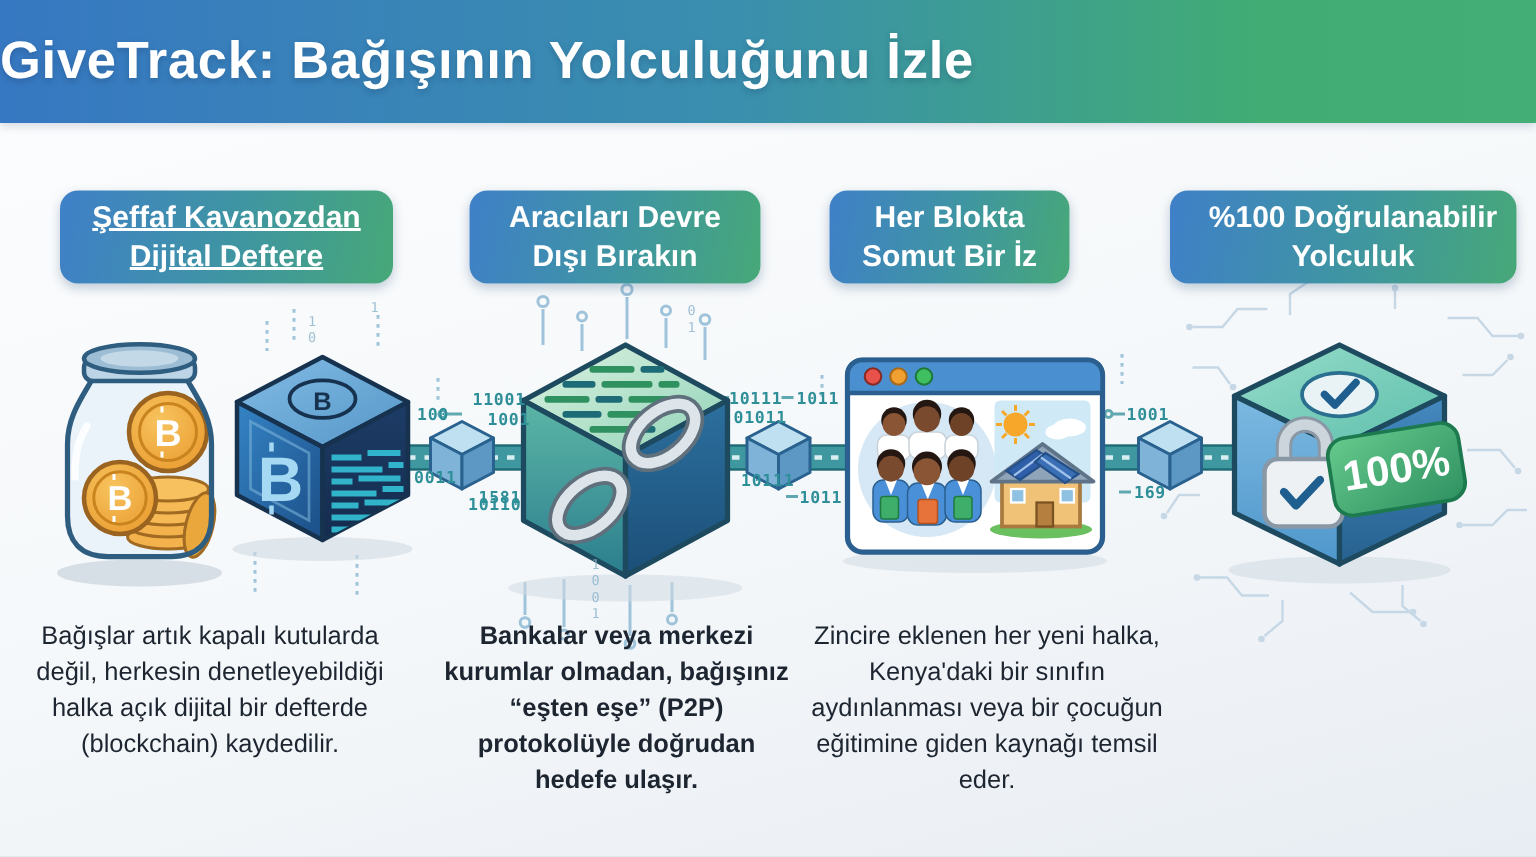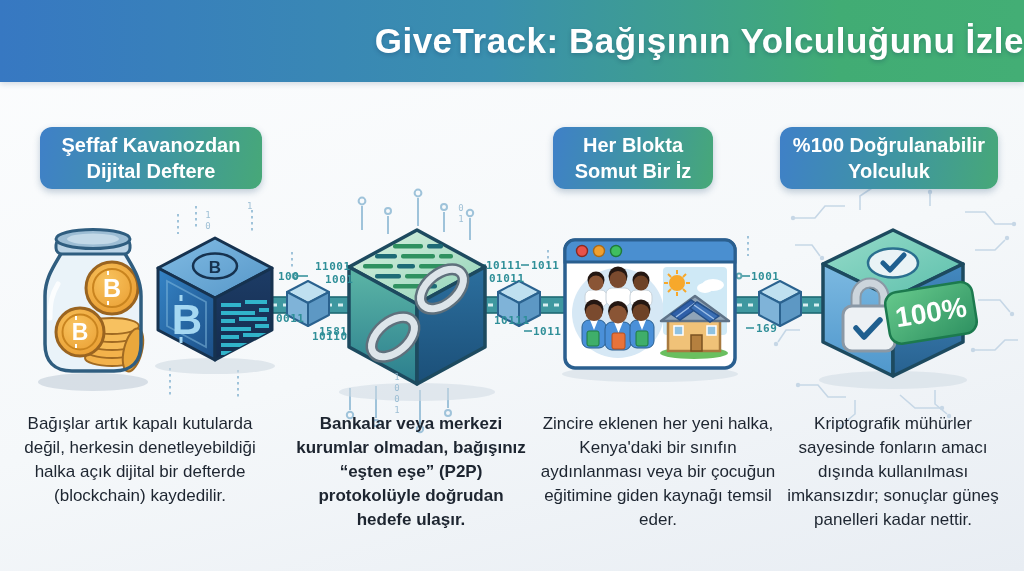--- a/index.html
+++ b/index.html
@@ -4,21 +4,21 @@
 <style>
   html,body{margin:0;padding:0;background:#dfe5ea;}
   .stage{
     position:relative;width:1024px;height:571px;overflow:hidden;margin:0 auto;
     background:linear-gradient(165deg,#fcfdfe 0%,#f5f8fa 55%,#e8edf3 100%);
     font-family:"Liberation Sans",sans-serif;
   }
   .banner{
     position:absolute;left:0;top:0;width:1024px;height:82px;
     background:linear-gradient(90deg,#3778c2 0%,#3a8fae 48%,#41ac74 82%,#43ae75 100%);
-    display:flex;align-items:center;justify-content:flex-end;
+    display:flex;align-items:center;justify-content:flex-start;
     box-shadow:0 2px 6px rgba(30,60,100,.18);
   }
   .banner h1{
     margin:0;color:#ffffff;font-size:35px;font-weight:700;letter-spacing:.5px;
     text-shadow:0 2px 4px rgba(20,50,90,.28);
   }
   .badge{
     position:absolute;top:127px;height:62px;border-radius:12px;
     background:linear-gradient(100deg,#3f80c8 0%,#3f96a0 55%,#47a878 100%);
     color:#fff;font-weight:700;font-size:20px;line-height:26px;text-align:center;
@@ -404,37 +404,40 @@
         <rect x="887" y="287" width="88" height="52" rx="12" fill="url(#badgeGreen)" stroke="#1c7a4e" stroke-width="2.5"></rect>
         <text x="931" y="322" text-anchor="middle" font-family="Liberation Sans,sans-serif" font-size="28" font-weight="bold" fill="#ffffff">100%</text>
       </g>
     </g>
   </svg>
 
   <header class="banner">
     <h1>GiveTrack: Bağışının Yolculuğunu İzle</h1>
   </header>
 
-  <div class="badge" style="left:40px;width:222px;">
+  <div class="badge" style="left:40px;width:222px;text-decoration:underline;">
     <span>Şeffaf Kavanozdan</span>
     <span>Dijital Deftere</span>
+  </div>
+  <div class="badge" style="left:313px;width:194px;">
+    <span>Aracıları Devre</span>
+    <span>Dışı Bırakın</span>
   </div>
   <div class="badge" style="left:553px;width:160px;">
     <span>Her Blokta</span>
     <span>Somut Bir İz</span>
   </div>
-  <div class="badge" style="left:780px;width:218px;">
+  <div class="badge" style="left:780px;width:218px;padding-left:13px;">
     <span>%100 Doğrulanabilir</span>
     <span>Yolculuk</span>
   </div>
 
   <p class="body-text" style="left:20px;width:240px;">Bağışlar artık kapalı kutularda değil, herkesin denetleyebildiği halka açık dijital bir defterde (blockchain) kaydedilir.</p>
   <p class="body-text" style="left:292px;width:238px;font-weight:bold;">Bankalar veya merkezi kurumlar olmadan, bağışınız “eşten eşe” (P2P) protokolüyle doğrudan hedefe ulaşır.</p>
   <p class="body-text" style="left:536px;width:244px;">Zincire eklenen her yeni halka, Kenya'daki bir sınıfın aydınlanması veya bir çocuğun eğitimine giden kaynağı temsil eder.</p>
-  <p class="body-text" style="left:776px;width:234px;">Kriptografik mühürler sayesinde fonların amacı dışında kullanılması imkansızdır; sonuçlar güneş panelleri kadar nettir.</p>
 
   <span class="bin" style="left:315px;top:261px;">11001</span>
   <span class="bin" style="left:325px;top:274px;">1001</span>
   <span class="bin" style="left:278px;top:271px;text-align:center;">100</span>
   <span class="bin" style="left:276px;top:313px;">0011</span>
   <span class="bin" style="left:312px;top:331px;">10110</span>
   <span class="bin" style="left:319px;top:326px;">1581</span>
   <span class="bin" style="left:486px;top:260px;">10111</span>
   <span class="bin" style="left:489px;top:273px;">01011</span>
   <span class="bin" style="left:494px;top:315px;">10111</span>

